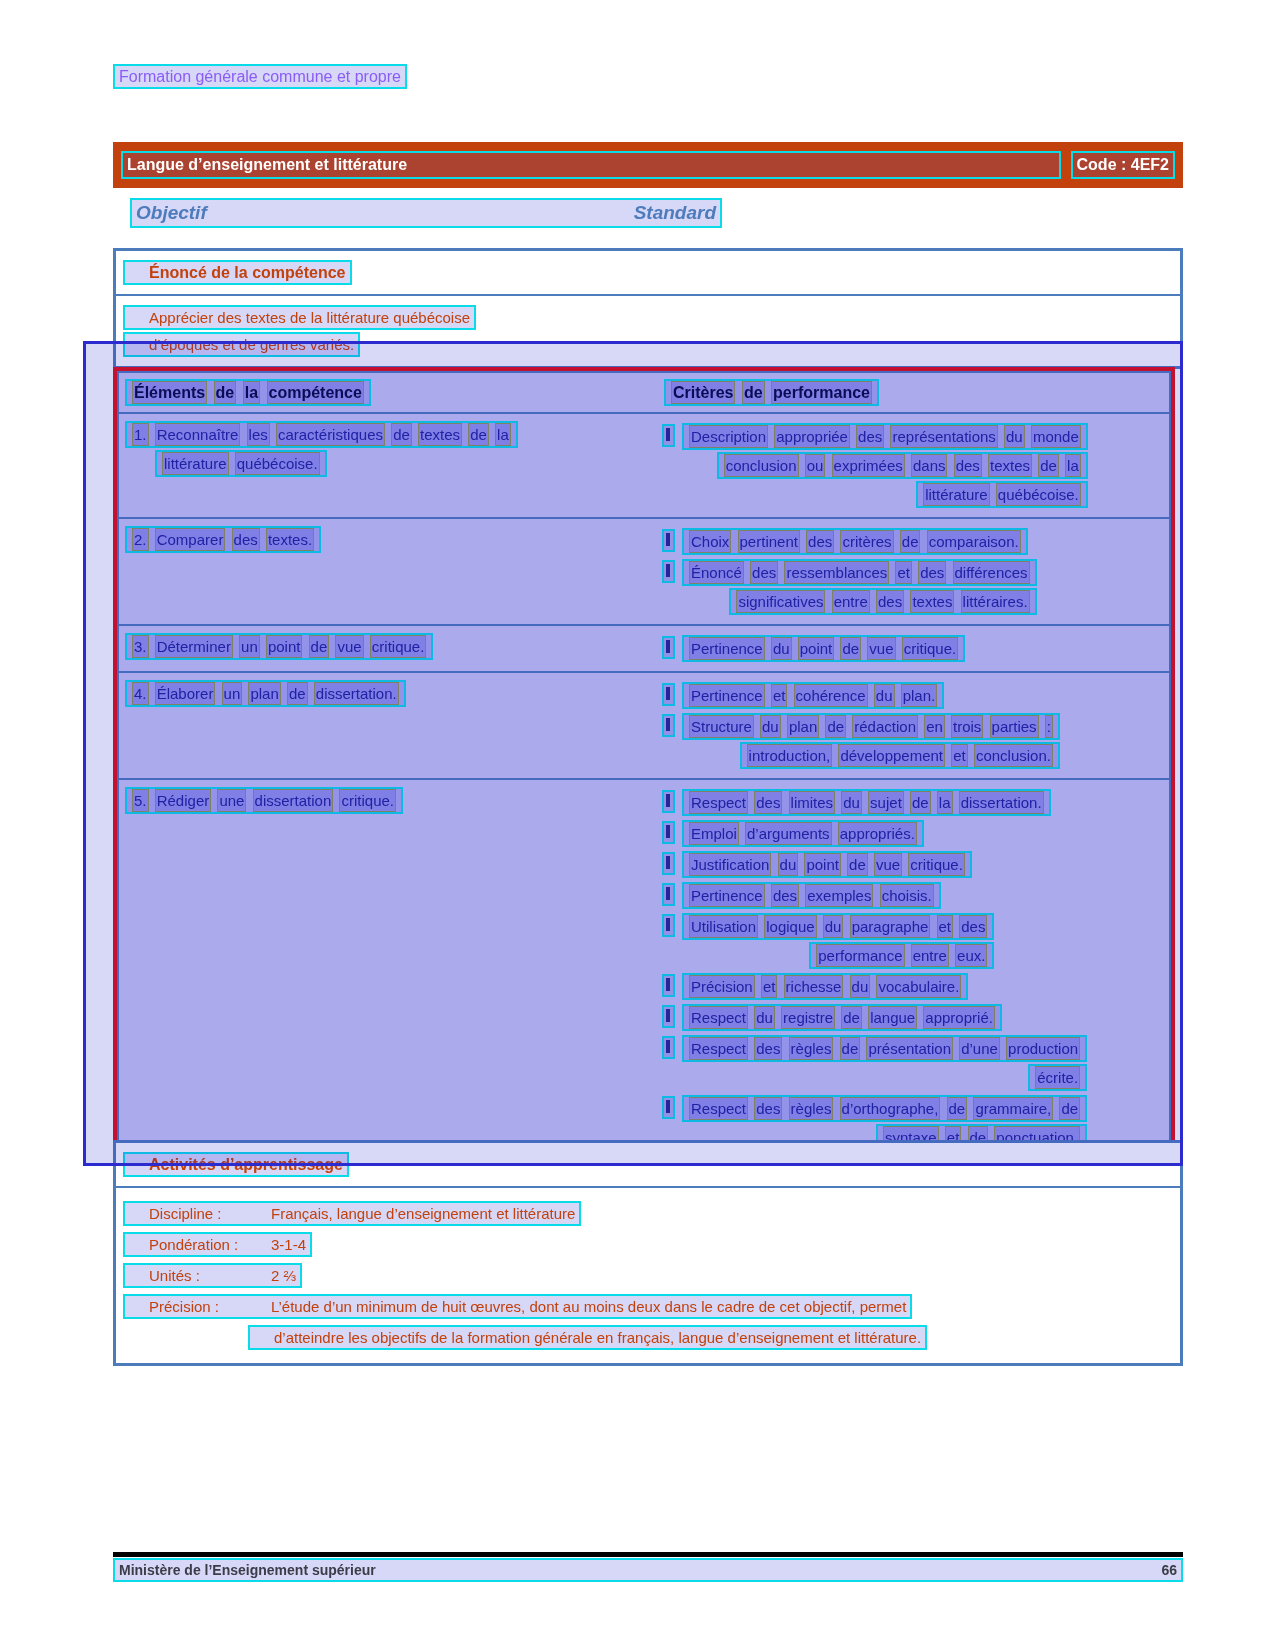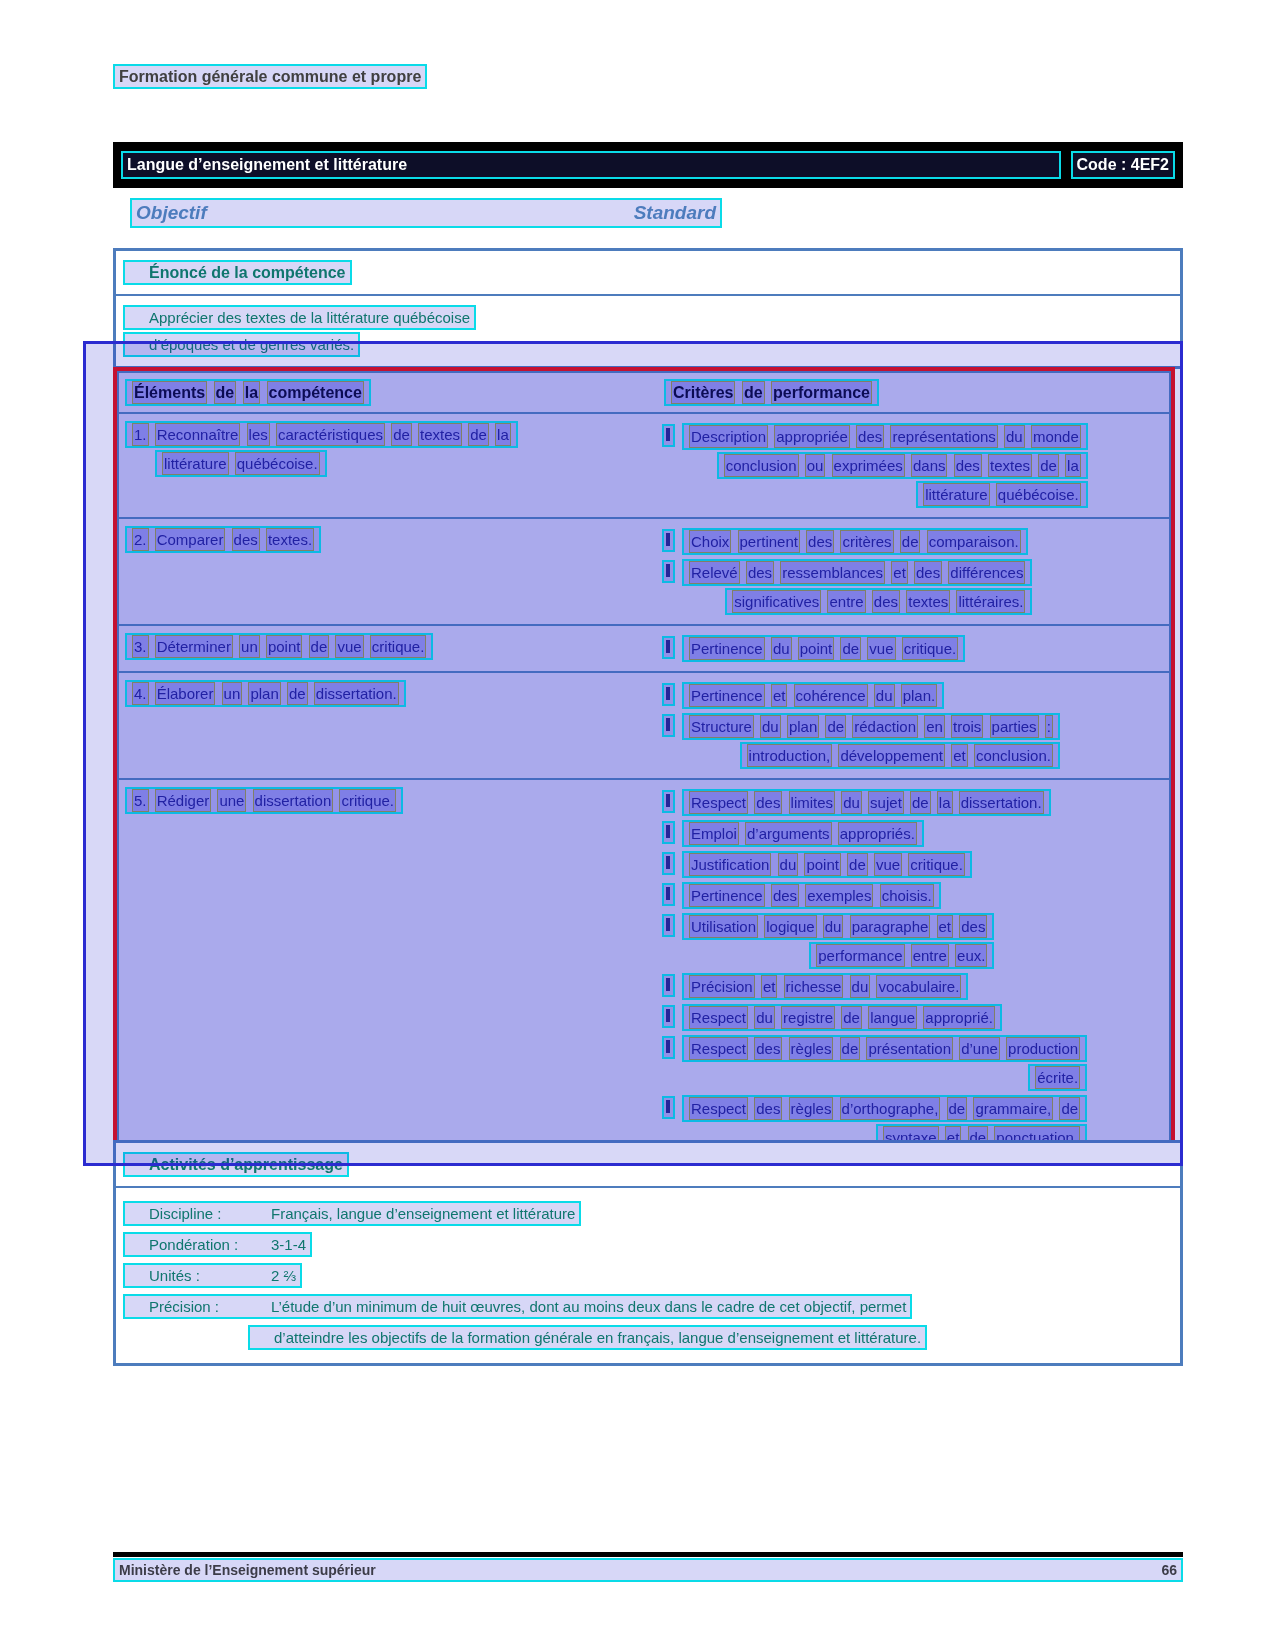--- a/index.html
+++ b/index.html
@@ -12,25 +12,25 @@
     display:inline-block; border:2px solid #0adbe8;
     background:rgba(55,55,215,0.20); padding:0 4px; line-height:21px;
   }
   .ann.on-blue { background:rgba(70,80,220,0.18); }
   .ann-word {
     display:inline-block; border:1px solid rgba(150,150,55,0.85);
     background:rgba(45,45,220,0.18); padding:0 1px; margin:0 1px;
   }
   
   .running-head { position:absolute; left:113px; top:64px; }
-  .running-head .ann { color:#404040; font-weight:bold; font-size:16px; }
+  .running-head .ann { color:#8b5cf6; font-weight:normal; font-size:16px; }
   
   .banner {
     position:absolute; left:113px; top:142px; width:1070px; height:46px;
-    background:#000000; display:flex; align-items:center; padding:0 8px;
+    background:#c2410c; display:flex; align-items:center; padding:0 8px;
     box-sizing:border-box; color:#ffffff; font-weight:bold; font-size:16px;
   }
   .banner-title-box { flex:1 1 auto; margin-right:10px; line-height:24px; }
   .banner-code-box  { flex:0 0 auto; line-height:24px; }
   
   .objline { position:absolute; left:118px; top:198px;padding-left:12px; }
   .obj-box { width:580px; display:inline-flex; justify-content:space-between; line-height:26px; }
   .obj { color:#4d7cbd; font-weight:bold; font-style:italic; font-size:19px; }
   
   .sect { position:absolute; left:113px; width:1070px; box-sizing:border-box;
@@ -65,21 +65,21 @@
   .overlay {
     position:absolute; left:83px; top:341px; width:1100px; height:825px;
     border:3px solid #2b2bd0; background:rgba(25,25,205,0.17);
     box-sizing:border-box; pointer-events:none; z-index:5;
   }
   .footer { position:absolute; left:113px; top:1552px; width:1070px; }
   .footer-rule { height:5px; background:#000; }
   .footer-bar { display:flex; justify-content:space-between; width:100%;
                 box-sizing:border-box; margin-top:1px; font-weight:bold;
                 font-size:14px; color:#3c3c48; line-height:20px;align-items:flex-end; }
-  .enonce .ann, .activites .ann { font-size:15px; color:#0f766e;padding-left:24px; }
+  .enonce .ann, .activites .ann { font-size:15px; color:#c2410c;padding-left:24px; }
   .sect-head .ann { font-size:16px; }
 </style>
 </head>
 <body>
 
 <div class="page">
 
   <div class="running-head">
     <span class="ann">Formation générale commune et propre</span>
   </div>
@@ -146,21 +146,21 @@
                 </span>
                 <div class="crit-lines">
                   <div class="line-row"><span class="ann t-line"><span class="ann-word">Choix</span> <span class="ann-word">pertinent</span> <span class="ann-word">des</span> <span class="ann-word">critères</span> <span class="ann-word">de</span> <span class="ann-word">comparaison.</span> </span></div>
                 </div>
               </div>
               <div class="crit">
                 <span class="ann mark">
                   <span class="mark-bar" style="display: block;"></span>
                 </span>
                 <div class="crit-lines">
-                  <div class="line-row"><span class="ann t-line"><span class="ann-word">Relevé</span> <span class="ann-word">des</span> <span class="ann-word">ressemblances</span> <span class="ann-word">et</span> <span class="ann-word">des</span> <span class="ann-word">différences</span> </span></div>
+                  <div class="line-row"><span class="ann t-line"><span class="ann-word">Énoncé</span> <span class="ann-word">des</span> <span class="ann-word">ressemblances</span> <span class="ann-word">et</span> <span class="ann-word">des</span> <span class="ann-word">différences</span> </span></div>
                   <div class="line-row"><span class="ann t-line"><span class="ann-word">significatives</span> <span class="ann-word">entre</span> <span class="ann-word">des</span> <span class="ann-word">textes</span> <span class="ann-word">littéraires.</span> </span></div>
                 </div>
               </div>
             </div>
           </div>
           <div class="comp-row comp-grid">
             <div class="cell-elem">
               <div class="line-row"><span class="ann t-line"><span class="ann-word">3.</span> <span class="ann-word">Déterminer</span> <span class="ann-word">un</span> <span class="ann-word">point</span> <span class="ann-word">de</span> <span class="ann-word">vue</span> <span class="ann-word">critique.</span> </span></div>
             </div>
             <div class="cell-crit">

